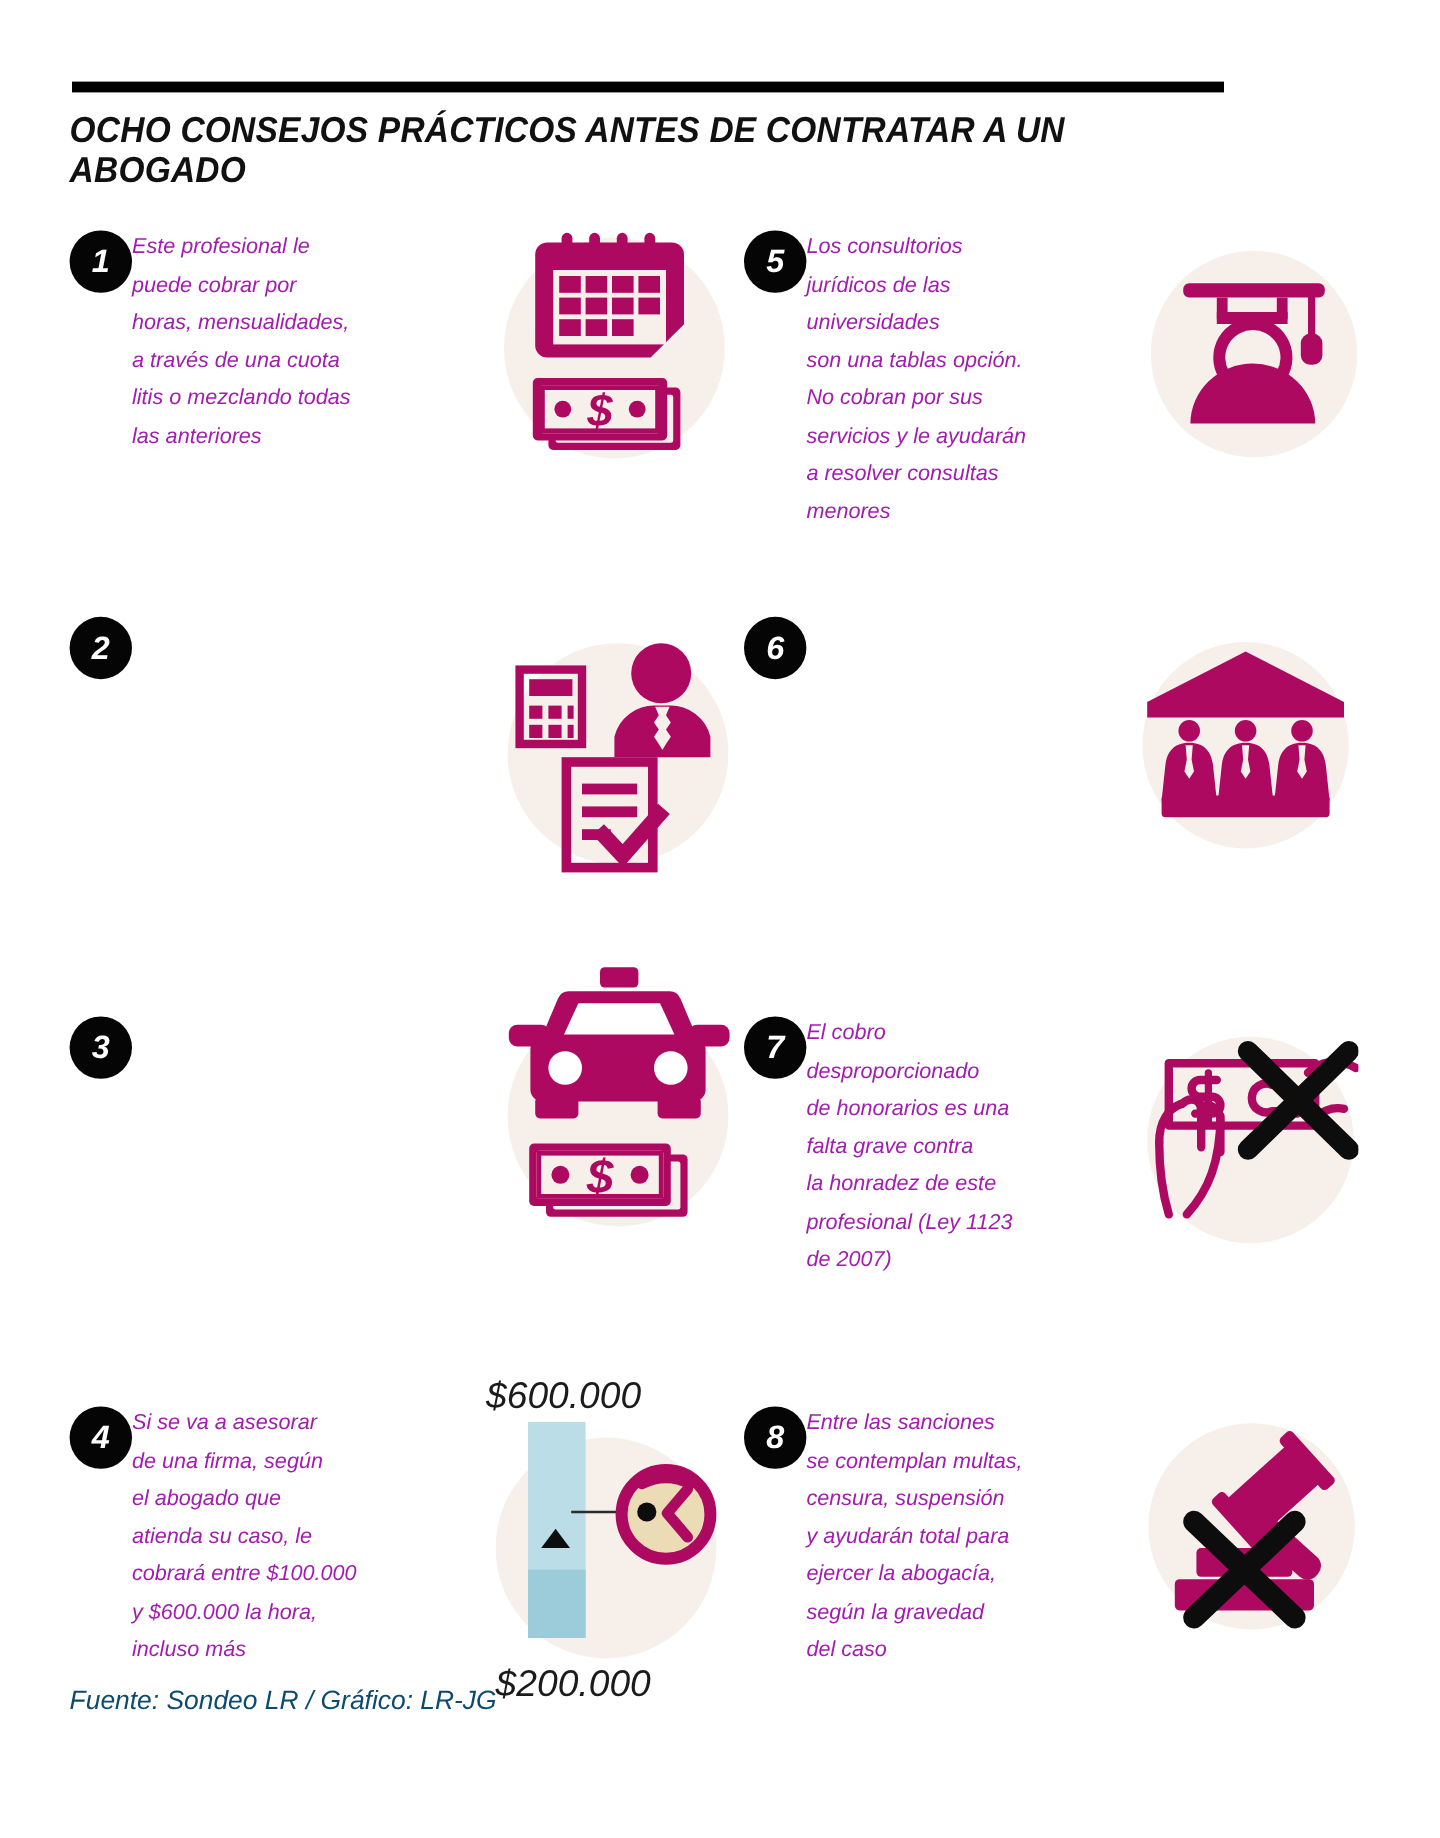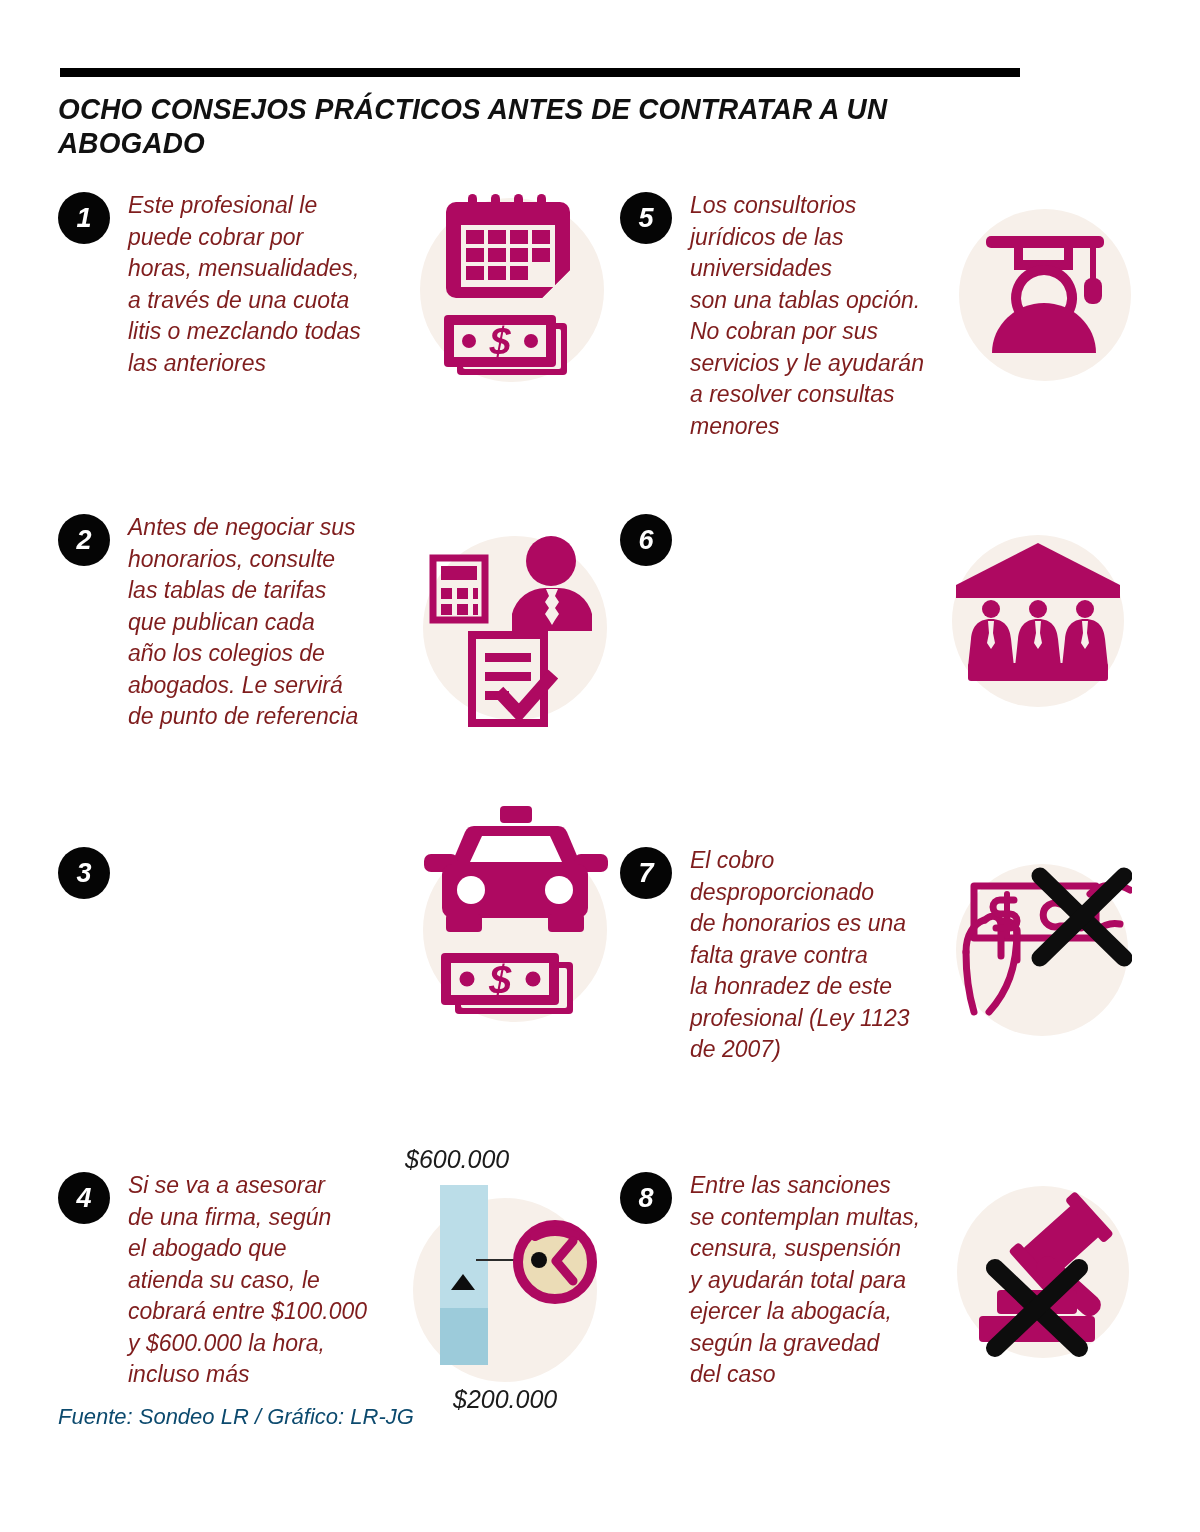--- a/index.html
+++ b/index.html
@@ -78,24 +78,23 @@
     background: #050505;
     color: #ffffff;
     font-size: 27px;
     font-weight: bold;
     display: flex;
     align-items: center;
     justify-content: center;
     margin-top: 2px;
   }
   .tip-text {
-    margin-left: 18px;
-    font-size: 23px;
+    font-size: 18px;
     line-height: 31.5px;
-    color: #7f1d1d;
+    color: #a21caf;
     max-width: 265px;
     white-space: pre-line;
     font-family: "Liberation Sans", sans-serif;
   }
   .tip-text.wide { max-width: 272px; }
 
   
   .art {
     position: absolute;
   }
@@ -105,27 +104,27 @@
   .art-3  { left: 412px; top: 800px;  width: 205px; height: 225px; }
   .art-4  { left: 398px; top: 1140px; width: 215px; height: 295px; }
   .art-5  { left: 958px; top: 208px;  width: 175px; height: 175px; }
   .art-6  { left: 948px; top: 533px;  width: 180px; height: 175px; }
   .art-7  { left: 952px; top: 862px;  width: 180px; height: 175px; }
   .art-8  { left: 953px; top: 1182px; width: 180px; height: 180px; }
 
   
   .price-label {
     position: absolute;
-    font-size: 25px;
+    font-size: 31px;
     color: #1b1b1b;
     font-family: "Liberation Sans", sans-serif;
     white-space: nowrap;
   }
   .price-top { left: 405px; top: 1145px; }
-  .price-bot { left: 413px; top: 1385px; margin-left: 40px; }
+  .price-bot { left: 413px; top: 1385px; }
 
   
   .footer {
     position: absolute;
     left: 58px;
     top: 1404px;
     font-size: 22px;
     color: #0c4a6e;
     font-family: "Liberation Sans", sans-serif;
   }
@@ -162,27 +161,20 @@
 No cobran por sus
 servicios y le ayudarán
 a resolver consultas
 menores</div>
       </div>
     </div>
 
     <div class="tip tip-col-left row2">
       <div class="tip-inner">
         <div class="badge">2</div>
-        <div class="tip-text">Antes de negociar sus
-honorarios, consulte
-las tablas de tarifas
-que publican cada
-año los colegios de
-abogados. Le servirá
-de punto de referencia</div>
       </div>
     </div>
 
     <div class="tip tip-col-right row2">
       <div class="tip-inner">
         <div class="badge">6</div>
       </div>
     </div>
 
     <div class="tip tip-col-left row3">

